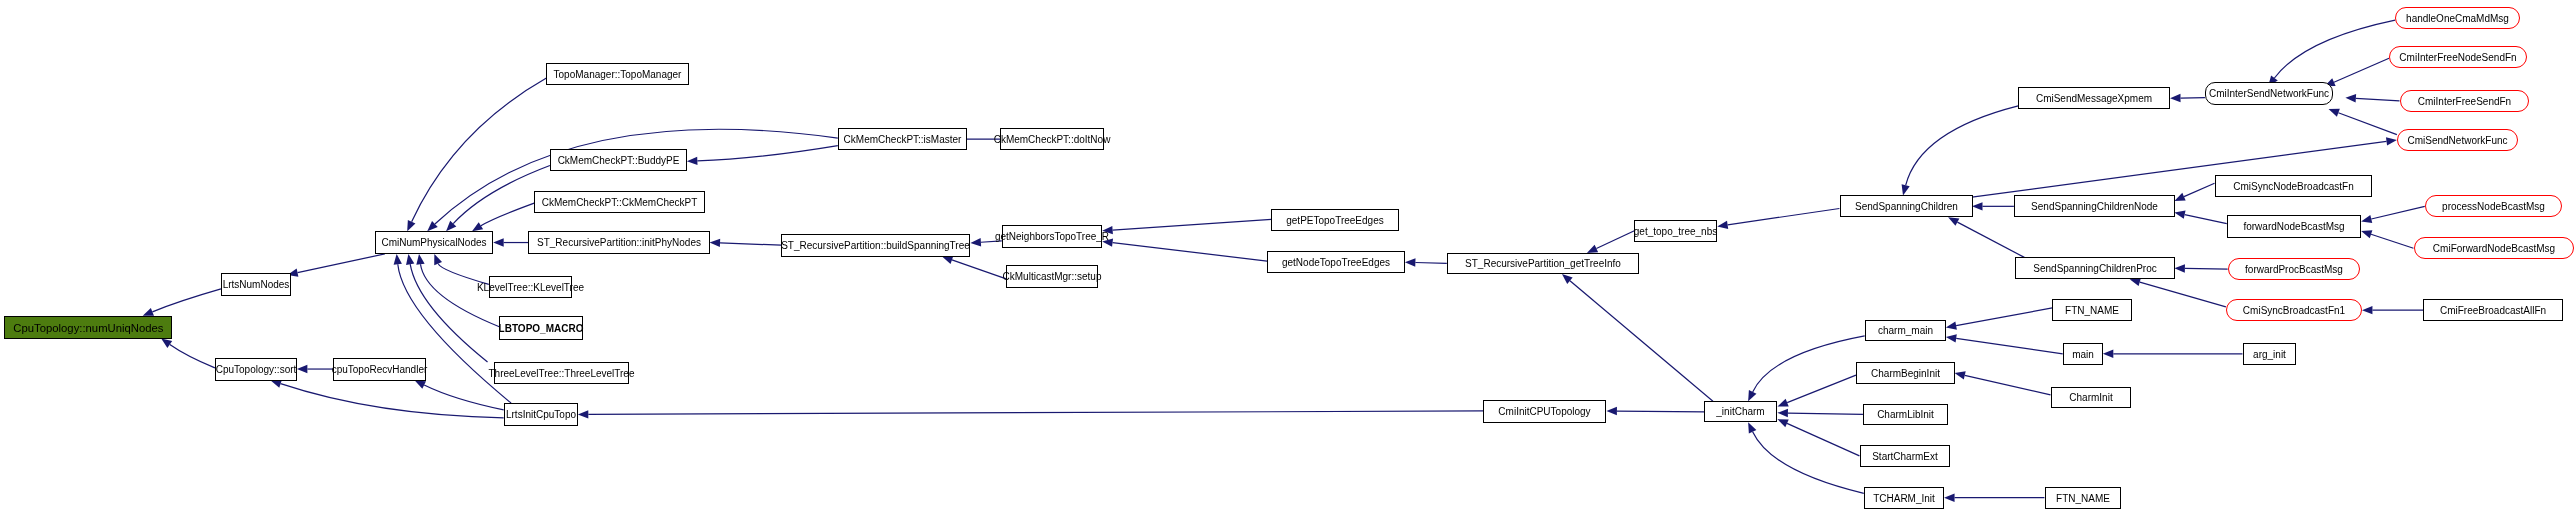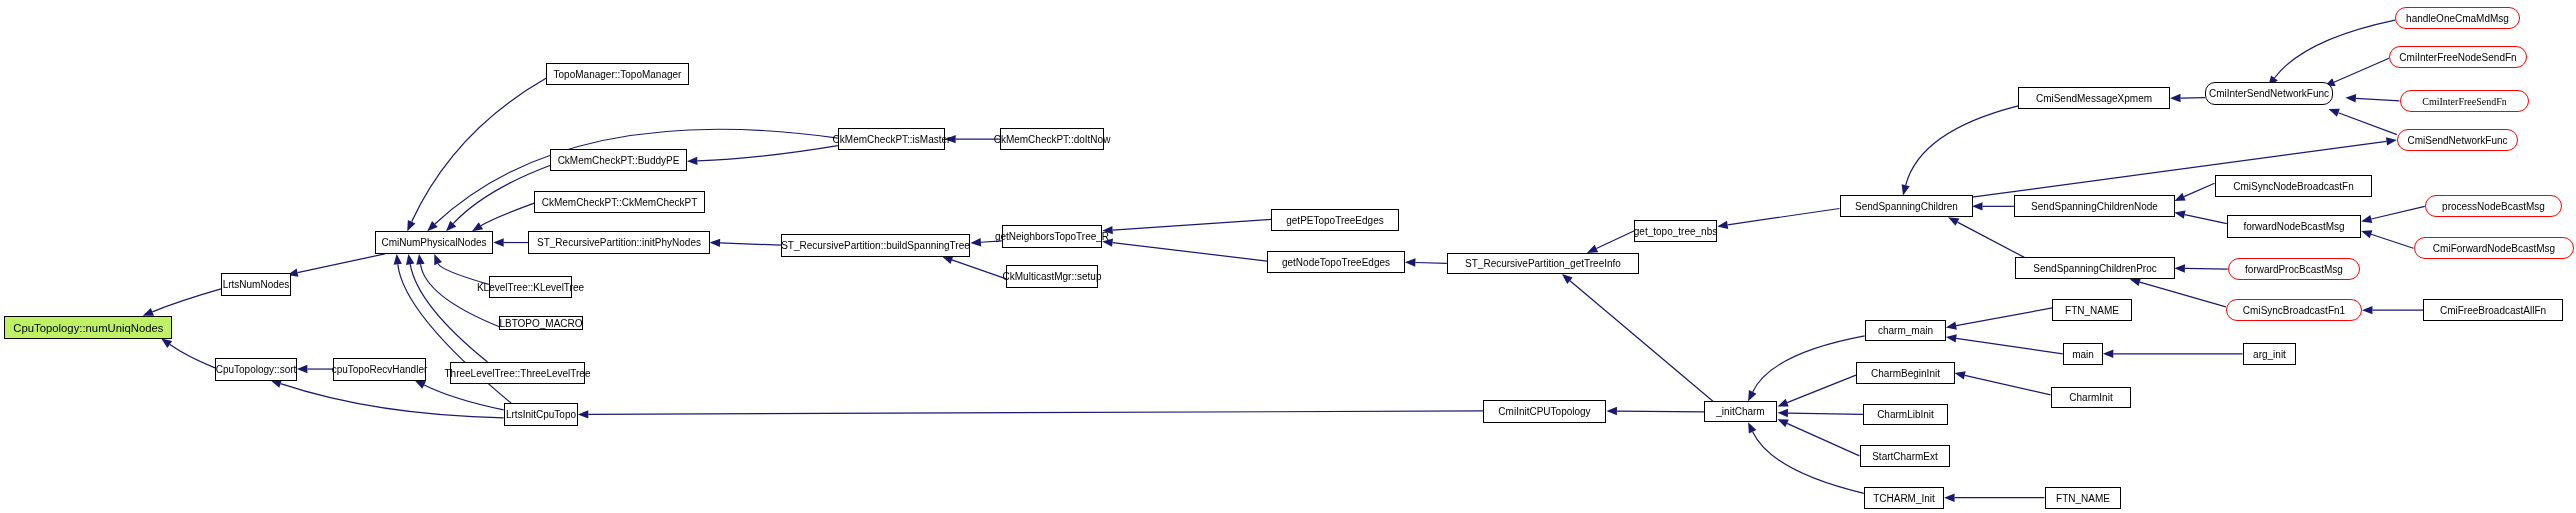--- a/index.html
+++ b/index.html
@@ -2,21 +2,21 @@
 <html style="font-size:14px"><head>
 <meta charset="utf-8">
 <style>
   html,body{margin:0;padding:0;background:#ffffff;}
   #stage{position:relative;width:2576px;height:513px;background:#ffffff;overflow:hidden;
          font-family:"Liberation Sans","DejaVu Sans",sans-serif;}
   #edge-layer{position:absolute;left:0;top:0;width:2576px;height:513px;}
   .gnode{position:absolute;display:flex;align-items:center;justify-content:center;
          white-space:nowrap;font-size:10px;color:#000;background:#ffffff;
          border:0.9px solid #000;box-sizing:border-box;cursor:pointer;}
-  .gnode.root{background:#bef264;font-size:11.3px;}
+  .gnode.root{background:#4d7c0f;font-size:11.3px;}
   .gnode.truncated{border-color:#ff0000;border-radius:11px;}
 </style>
 </head>
 <body>
 
 <div id="stage">
   <svg id="edge-layer" width="2576" height="513" viewBox="0 0 2952 588" xmlns="http://www.w3.org/2000/svg">
       <path d="M 253 331.2 Q 205 345 174.3735906502097 357.4736214409783" fill="none" stroke="#191970" stroke-width="1.4"></path>
       <polygon points="163.26,362 172.56303922660103,353.0281851808944 176.18414207381838,361.91905770106223" fill="#191970"></polygon>
       <path d="M 246 421.7 Q 213 408 194.31381715076193 394.8914887062518" fill="none" stroke="#191970" stroke-width="1.4"></path>
@@ -131,37 +131,37 @@
       <div class="gnode" style="left: 221px; top: 273px; width: 70px; height: 23px;">LrtsNumNodes</div>
       <div class="gnode" style="left: 215px; top: 358px; width: 82px; height: 23px;">CpuTopology::sort</div>
       <div class="gnode" style="left: 333px; top: 358px; width: 93px; height: 23px;">cpuTopoRecvHandler</div>
       <div class="gnode" style="left: 504px; top: 403px; width: 74px; height: 23px;">LrtsInitCpuTopo</div>
       <div class="gnode" style="left: 375px; top: 231px; width: 118px; height: 23px;">CmiNumPhysicalNodes</div>
       <div class="gnode" style="left: 546px; top: 63px; width: 143px; height: 22px;">TopoManager::TopoManager</div>
       <div class="gnode" style="left: 550px; top: 149px; width: 137px; height: 22px;">CkMemCheckPT::BuddyPE</div>
       <div class="gnode" style="left: 534px; top: 191px; width: 171px; height: 22px;">CkMemCheckPT::CkMemCheckPT</div>
       <div class="gnode" style="left: 528px; top: 231px; width: 182px; height: 23px;">ST_RecursivePartition::initPhyNodes</div>
       <div class="gnode" style="left: 489px; top: 276px; width: 83px; height: 22px;">KLevelTree::KLevelTree</div>
-      <div class="gnode" style="left: 499px; top: 316px; width: 84px; height: 14px;">LBTOPO_MACRO</div>
-      <div class="gnode" style="left: 450px; top: 362px; width: 135px; height: 22px;">ThreeLevelTree::ThreeLevelTree</div>
-      <div class="gnode" style="left: 838px; top: 128px; width: 107px; height: 22px;">CkMemCheckPT::isMaster</div>
+      <div class="gnode" style="left: 499px; top: 316px; width: 84px; height: 24px; font-weight: bold;">LBTOPO_MACRO</div>
+      <div class="gnode" style="left: 494px; top: 362px; width: 135px; height: 22px;">ThreeLevelTree::ThreeLevelTree</div>
+      <div class="gnode" style="left: 838px; top: 128px; width: 129px; height: 22px;">CkMemCheckPT::isMaster</div>
       <div class="gnode" style="left: 1000px; top: 128px; width: 104px; height: 22px;">CkMemCheckPT::doItNow</div>
       <div class="gnode" style="left: 781px; top: 234px; width: 189px; height: 23px;">ST_RecursivePartition::buildSpanningTree</div>
       <div class="gnode" style="left: 1002px; top: 225px; width: 100px; height: 23px;">getNeighborsTopoTree_R</div>
       <div class="gnode" style="left: 1006px; top: 265px; width: 92px; height: 23px;">CkMulticastMgr::setup</div>
       <div class="gnode" style="left: 1271px; top: 209px; width: 128px; height: 22px;">getPETopoTreeEdges</div>
       <div class="gnode" style="left: 1267px; top: 251px; width: 138px; height: 22px;">getNodeTopoTreeEdges</div>
       <div class="gnode" style="left: 1447px; top: 253px; width: 192px; height: 21px;">ST_RecursivePartition_getTreeInfo</div>
       <div class="gnode" style="left: 1634px; top: 220px; width: 83px; height: 22px;">get_topo_tree_nbs</div>
       <div class="gnode" style="left: 1840px; top: 195px; width: 133px; height: 22px;">SendSpanningChildren</div>
       <div class="gnode" style="left: 2018px; top: 87px; width: 152px; height: 22px;">CmiSendMessageXpmem</div>
       <div class="gnode" style="left: 2205px; top: 82px; width: 128px; height: 23px; border-radius: 10px;">CmiInterSendNetworkFunc</div>
       <div class="gnode truncated" style="left: 2395px; top: 7px; width: 125px; height: 22px;">handleOneCmaMdMsg</div>
       <div class="gnode truncated" style="left: 2389px; top: 46px; width: 138px; height: 22px;">CmiInterFreeNodeSendFn</div>
-      <div class="gnode truncated" style="left: 2400px; top: 90px; width: 129px; height: 22px; font-family: Liberation Serif, serif;">CmiInterFreeSendFn</div>
+      <div class="gnode truncated" style="left: 2400px; top: 90px; width: 129px; height: 22px;">CmiInterFreeSendFn</div>
       <div class="gnode truncated" style="left: 2397px; top: 129px; width: 121px; height: 22px;">CmiSendNetworkFunc</div>
       <div class="gnode" style="left: 2014px; top: 195px; width: 161px; height: 22px;">SendSpanningChildrenNode</div>
       <div class="gnode" style="left: 2215px; top: 175px; width: 157px; height: 22px;">CmiSyncNodeBroadcastFn</div>
       <div class="gnode" style="left: 2227px; top: 215px; width: 134px; height: 23px;">forwardNodeBcastMsg</div>
       <div class="gnode truncated" style="left: 2425px; top: 195px; width: 137px; height: 22px;">processNodeBcastMsg</div>
       <div class="gnode truncated" style="left: 2414px; top: 237px; width: 160px; height: 22px;">CmiForwardNodeBcastMsg</div>
       <div class="gnode" style="left: 2015px; top: 257px; width: 160px; height: 22px;">SendSpanningChildrenProc</div>
       <div class="gnode truncated" style="left: 2228px; top: 258px; width: 132px; height: 22px;">forwardProcBcastMsg</div>
       <div class="gnode truncated" style="left: 2226px; top: 299px; width: 136px; height: 22px;">CmiSyncBroadcastFn1</div>
       <div class="gnode" style="left: 2423px; top: 299px; width: 140px; height: 22px;">CmiFreeBroadcastAllFn</div>

